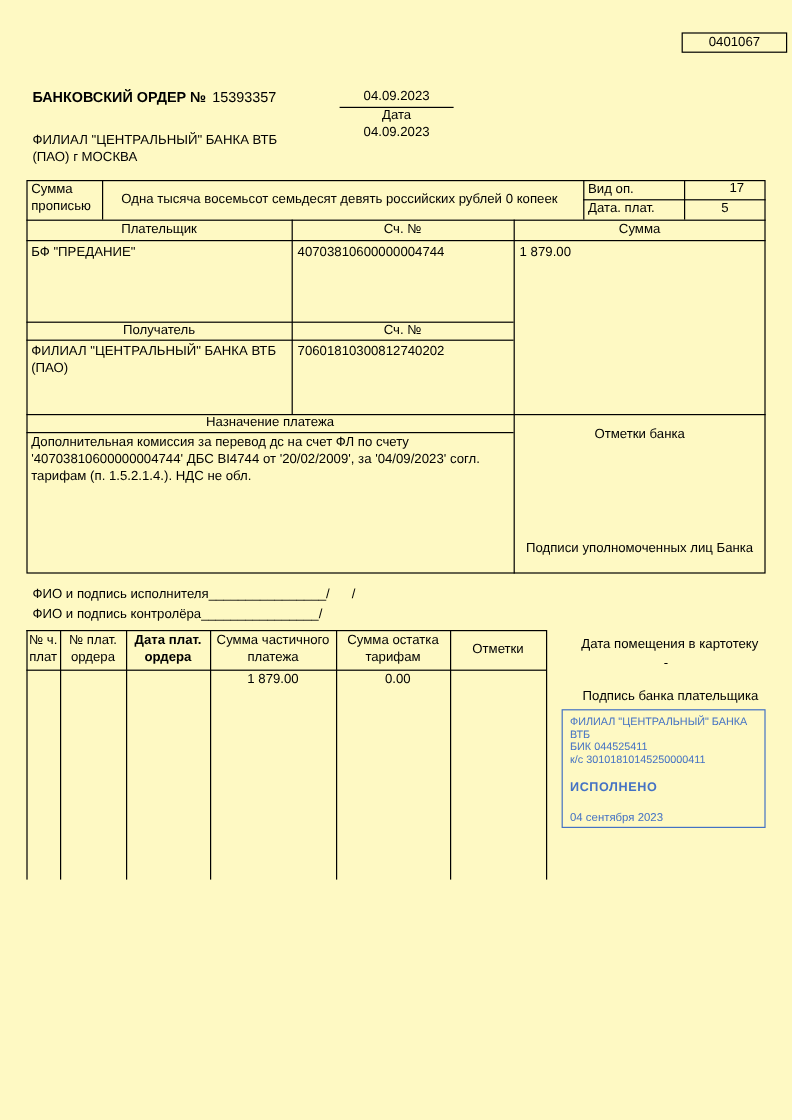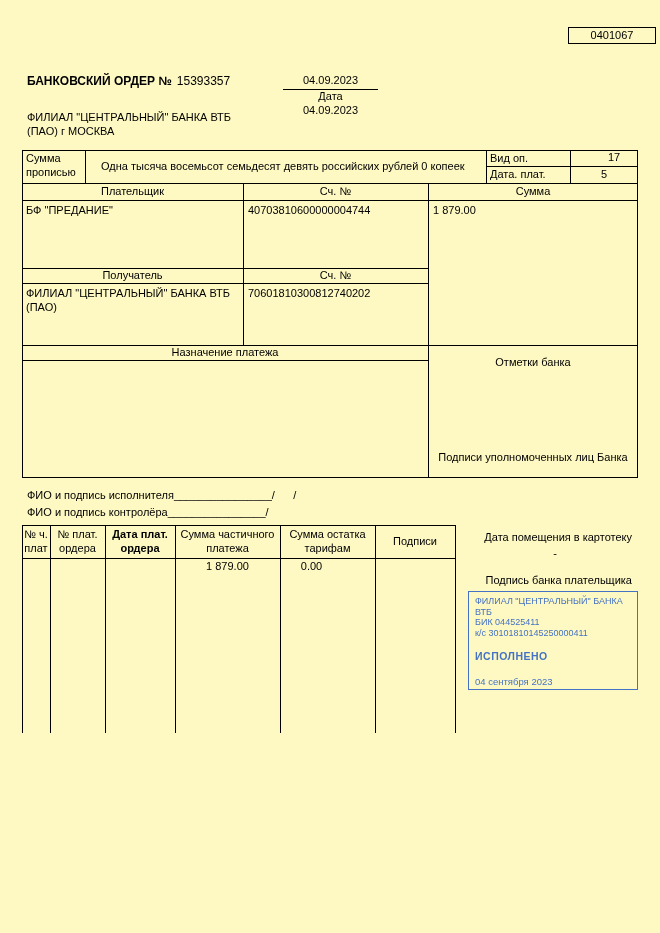--- a/index.html
+++ b/index.html
@@ -82,20 +82,21 @@
   <div class="abs" style="left:433px;top:204px;">1 879.00</div>
 
   <div class="cell" style="left:22px;top:268px;width:221px;height:15px;">Получатель</div>
   <div class="cell" style="left:243px;top:268px;width:185px;height:15px;">Сч. №</div>
 
   <div class="abs pre" style="left:26px;top:287px;">ФИЛИАЛ "ЦЕНТРАЛЬНЫЙ" БАНКА ВТБ
 (ПАО)</div>
   <div class="abs" style="left:248px;top:287px;">70601810300812740202</div>
 
   <div class="cell" style="left:22px;top:345px;width:406px;height:15px;">Назначение платежа</div>
+  <div class="abs" style="left:26px;top:363px;width:402px;">Дополнительная комиссия за перевод дс на счет ФЛ по счету '40703810600000004744' ДБС BI4744 от '20/02/2009', за '04/09/2023' согл. тарифам (п. 1.5.2.1.4.). НДС не обл.</div>
 
   <div class="cell" style="left:428px;top:355px;width:210px;height:15px;">Отметки банка</div>
   <div class="cell" style="left:428px;top:450px;width:210px;height:15px;">Подписи уполномоченных лиц Банка</div>
 
   <div class="abs prews" style="left:27px;top:489px;">ФИО и подпись исполнителя________________/      /</div>
   <div class="abs prews" style="left:27px;top:506px;">ФИО и подпись контролёра________________/</div>
 
   <div class="hline" style="left:22px;top:525px;width:433px;"></div>
   <div class="hline" style="left:22px;top:558px;width:433px;"></div>
   <div class="vline" style="left:22px;top:525px;height:208px;"></div>
@@ -109,24 +110,24 @@
   <div class="cell" style="left:22px;top:525px;width:28px;height:33px;">№ ч.
 плат</div>
   <div class="cell" style="left:50px;top:525px;width:55px;height:33px;">№ плат.
 ордера</div>
   <div class="cell" style="left:105px;top:525px;width:70px;height:33px;font-weight:bold;">Дата плат.
 ордера</div>
   <div class="cell" style="left:175px;top:525px;width:105px;height:33px;">Сумма частичного
 платежа</div>
   <div class="cell" style="left:280px;top:525px;width:95px;height:33px;">Сумма остатка
 тарифам</div>
-  <div class="cell" style="left:375px;top:525px;width:80px;height:33px;">Подписи</div>
+  <div class="cell" style="left:375px;top:525px;width:80px;height:33px;">Отметки</div>
 
   <div class="cell" style="left:175px;top:560px;width:105px;height:14px;">1 879.00</div>
-  <div class="cell" style="left:264px;top:560px;width:95px;height:14px;">0.00</div>
+  <div class="cell" style="left:284px;top:560px;width:95px;height:14px;">0.00</div>
 
   <div class="abs r" style="left:455px;top:531px;width:177px;">Дата помещения в картотеку</div>
   <div class="abs c" style="left:545px;top:547px;width:20px;">-</div>
   <div class="abs r" style="left:455px;top:574px;width:177px;">Подпись банка плательщика</div>
 
   <div class="stamp">
     <div>ФИЛИАЛ "ЦЕНТРАЛЬНЫЙ" БАНКА ВТБ</div>
     <div>БИК 044525411</div>
     <div>к/с 30101810145250000411</div>
     <div class="status">ИСПОЛНЕНО</div>

